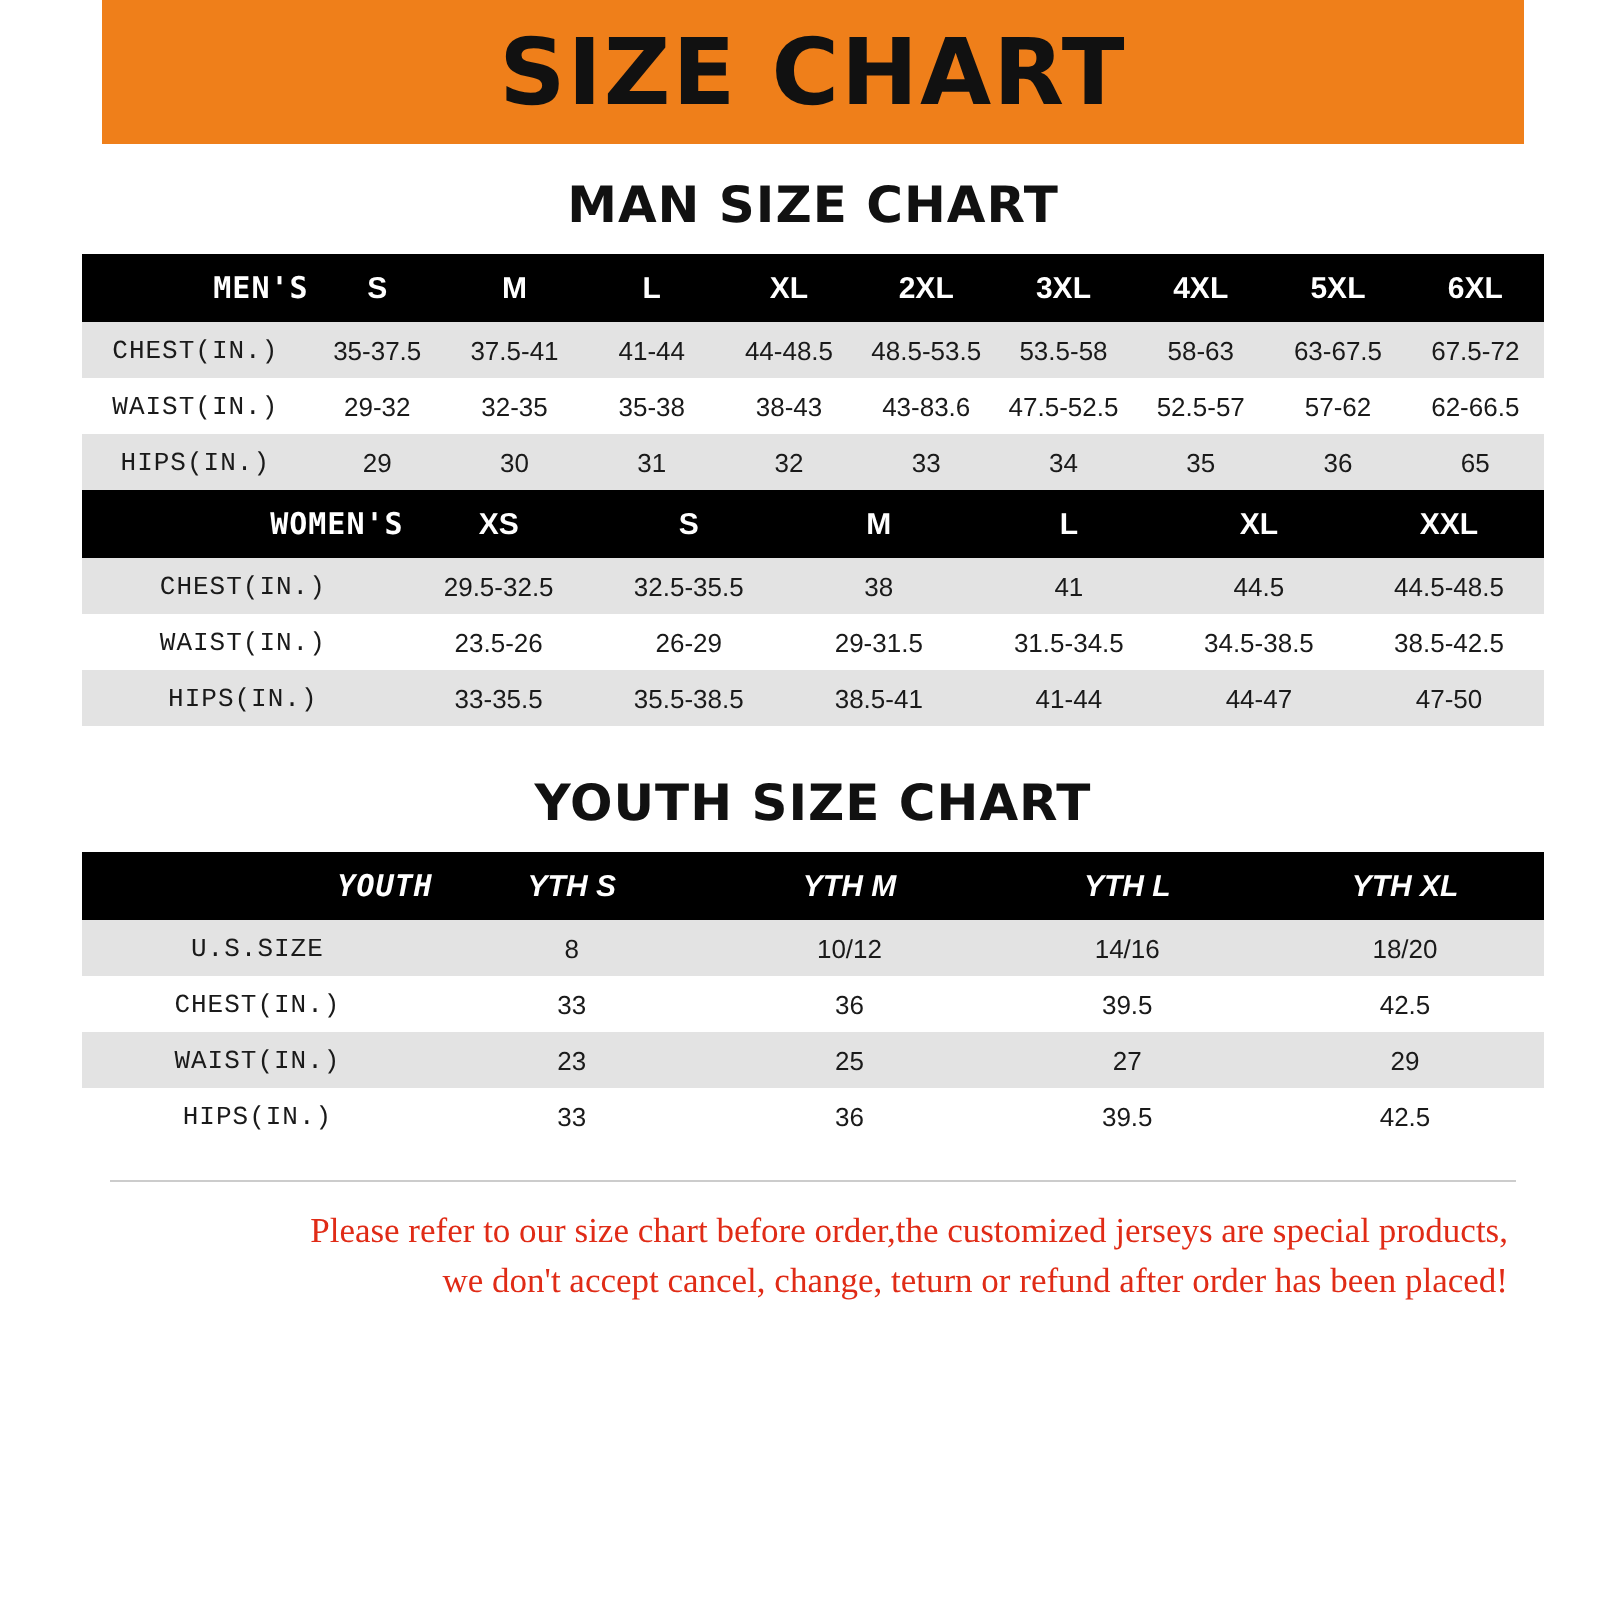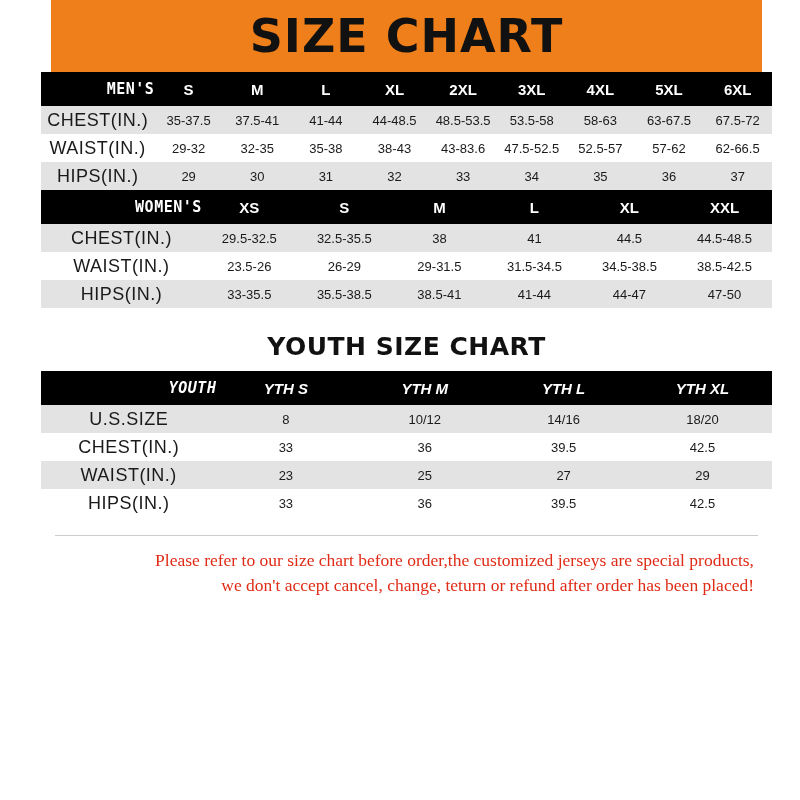--- a/index.html
+++ b/index.html
@@ -95,23 +95,23 @@
     padding-left: 14px;
     font-family: "DejaVu Sans Mono", monospace;
     font-weight: bold;
     letter-spacing: 0.5px;
     font-size: 15px;
     margin-top: 24px;
   }
   table.size-table tbody tr.odd td { background: #e3e3e3; }
   table.size-table tbody tr.even td { background: #ffffff; }
   table.size-table tbody td.rowlabel {
-    font-family: Liberation Sans, sans-serif;
+    font-family: Liberation Mono, monospace;
     letter-spacing: 0.5px;
-    font-size: 18px;
+    font-size: 13px;
   }
 
   
   .tbl-men col.c0 { width: 15.5%; }
   
   .tbl-women thead th { font-size: 16px; height: 38px; }
   .tbl-women th, .tbl-women td { font-size: 14px; height: 32px; }
   .tbl-women col.c0 { width: 22%; }
   
   .tbl-youth thead th { font-size: 16px; height: 38px; font-style: italic; }
@@ -139,20 +139,21 @@
 
   <div class="header-band">
     <div class="white-left"></div>
     <div class="white-right"></div>
     <div class="header-title">SIZE CHART</div>
   </div>
 
   <div class="content">
 
     <div class="sec-man">
+      <div class="section-title">MAN SIZE CHART</div>
       <table class="size-table tbl-men">
         <colgroup>
           <col class="c0">
             <col>
             <col>
             <col>
             <col>
             <col>
             <col>
             <col>
@@ -201,21 +202,21 @@
           <tr class="odd">
             <td class="rowlabel">HIPS(IN.)</td>
             <td>29</td>
             <td>30</td>
             <td>31</td>
             <td>32</td>
             <td>33</td>
             <td>34</td>
             <td>35</td>
             <td>36</td>
-            <td>37</td>
+            <td>65</td>
           </tr>
         </tbody>
       </table>
     </div>
 
     <div class="sec-women">
       <table class="size-table tbl-women">
         <colgroup>
           <col class="c0">
             <col>

